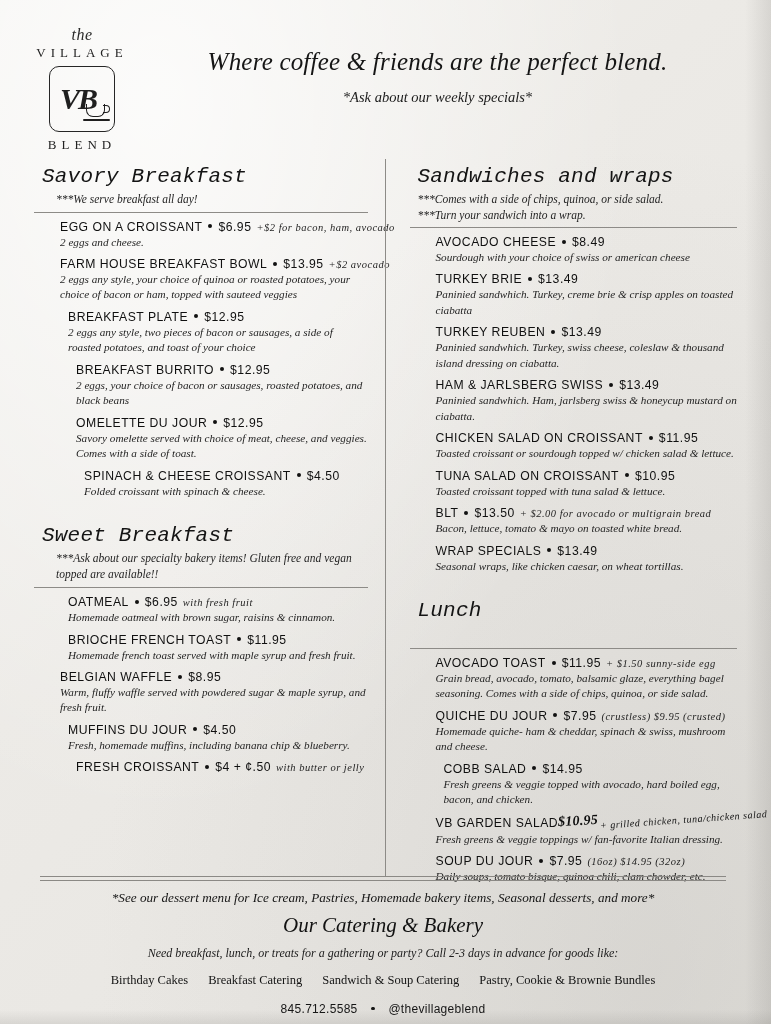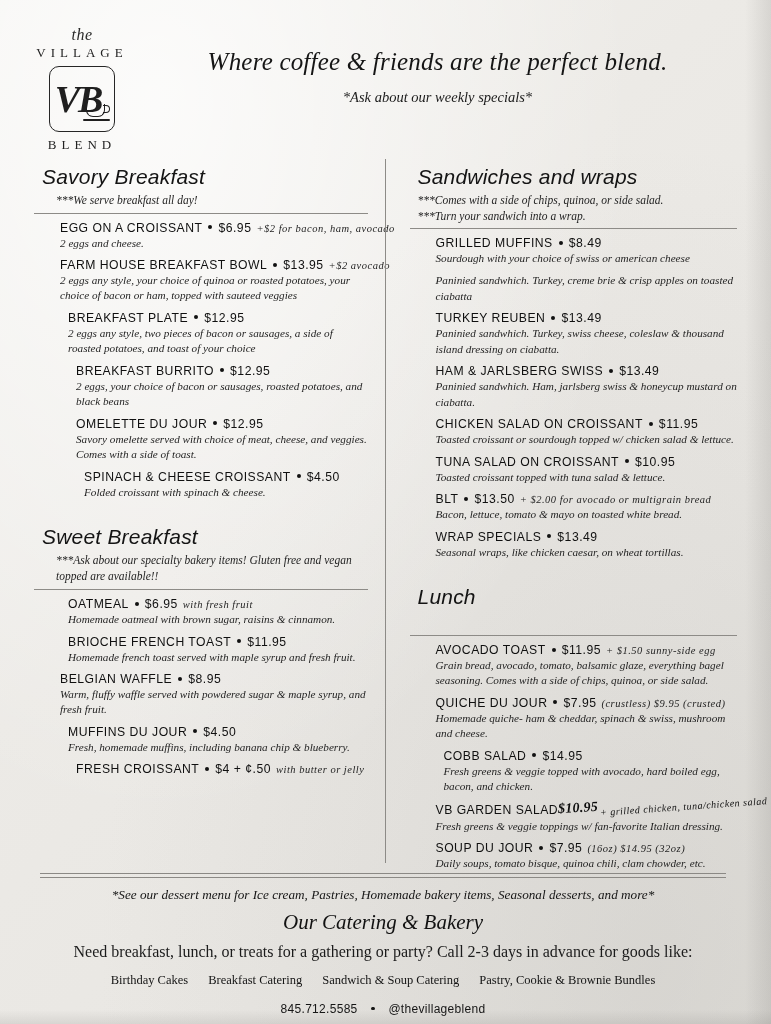--- a/index.html
+++ b/index.html
@@ -73,21 +73,21 @@
     margin: 5px auto 5px auto;
     position: relative;
     display: flex;
     align-items: center;
     justify-content: center;
   }
   .logo-mark .vb {
     font-family: "Liberation Serif", serif;
     font-style: italic;
     font-weight: bold;
-    font-size: 38px;
+    font-size: 30px;
     color: #1f1f1f;
     letter-spacing: -2px;
     transform: translateX(-4px);
   }
   .cup {
     position: absolute;
     right: 9px;
     bottom: 14px;
     width: 17px;
     height: 12px;
@@ -158,21 +158,21 @@
   .vdivider {
     position: absolute;
     left: 385px;
     top: 6px;
     bottom: 16px;
     width: 1px;
     background: #8d8b87;
   }
 
   .section-title {
-    font-family: Liberation Sans, sans-serif;
+    font-family: Liberation Mono, monospace;
     font-style: italic;
     font-size: 21px;
     color: #141414;
     margin: 0 0 4px 8px;
     letter-spacing: 0.2px;
   }
   .section-note {
     font-family: "Liberation Serif", serif;
     font-style: italic;
     font-size: 11.5px;
@@ -280,21 +280,22 @@
     text-align: center;
     font-family: "Liberation Serif", serif;
     font-style: italic;
     font-size: 21px;
     color: #121212;
     margin-bottom: 8px;
   }
   .catering-sub {
     text-align: center;
     font-family: "Liberation Serif", serif;
-    font-size: 16px;
+    font-style: italic;
+    font-size: 12px;
     color: #1b1b1b;
     margin-bottom: 12px;
   }
   .catering-items {
     display: flex;
     justify-content: center;
     gap: 20px;
     font-family: "Liberation Serif", serif;
     font-size: 12.5px;
     color: #141414;
@@ -426,25 +427,26 @@
     </div>
 
     <div class="col col-right">
 
       <div class="section-title">Sandwiches and wraps</div>
       <div class="section-note" style="white-space: pre-line; margin-left:8px;">***Comes with a side of chips, quinoa, or side salad.
 ***Turn your sandwich into a wrap.</div>
       <div class="hrule"></div>
 
       <div class="item">
-        <div class="line1"><span>GRILLED MUFFINS</span><span class="bullet"></span><span class="price">$8.49</span></div>
+        <div class="line1"><span>AVOCADO CHEESE</span><span class="bullet"></span><span class="price">$8.49</span></div>
         <div class="desc">Sourdough with your choice of swiss or american cheese</div>
       </div>
 
       <div class="item">
+        <div class="line1"><span>TURKEY BRIE</span><span class="bullet"></span><span class="price">$13.49</span></div>
         <div class="desc">Paninied sandwhich. Turkey, creme brie &amp; crisp apples on toasted ciabatta</div>
       </div>
 
       <div class="item">
         <div class="line1"><span>TURKEY REUBEN</span><span class="bullet"></span><span class="price">$13.49</span></div>
         <div class="desc">Paninied sandwhich. Turkey, swiss cheese, coleslaw &amp; thousand island dressing on ciabatta.</div>
       </div>
 
       <div class="item">
         <div class="line1"><span>HAM &amp; JARLSBERG SWISS</span><span class="bullet"></span><span class="price">$13.49</span></div>

